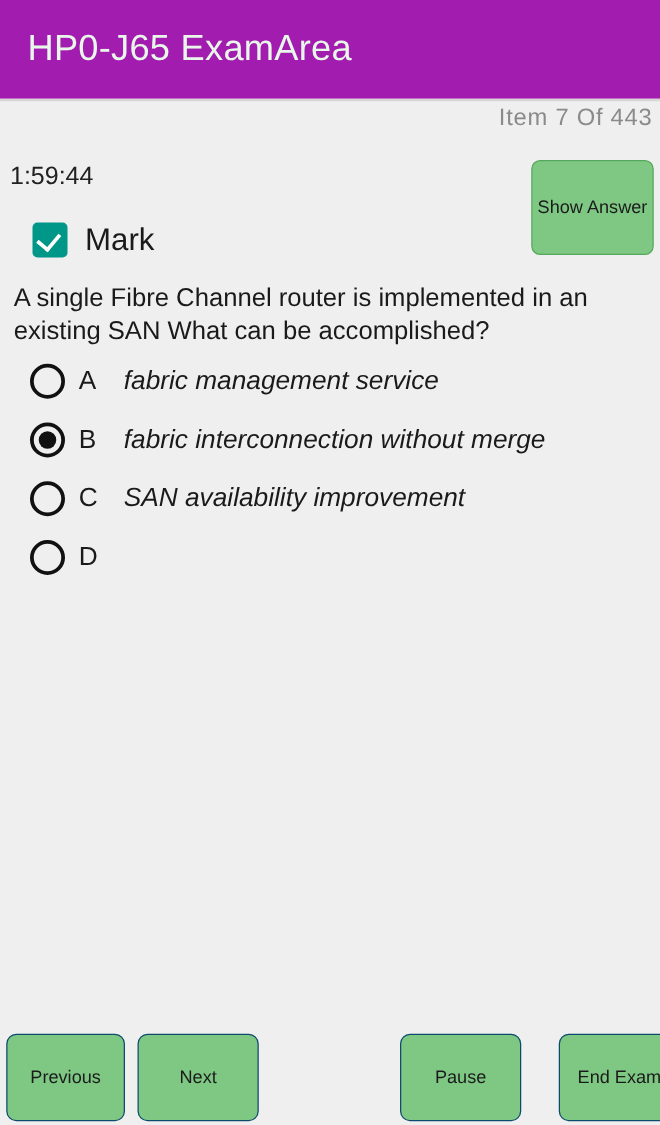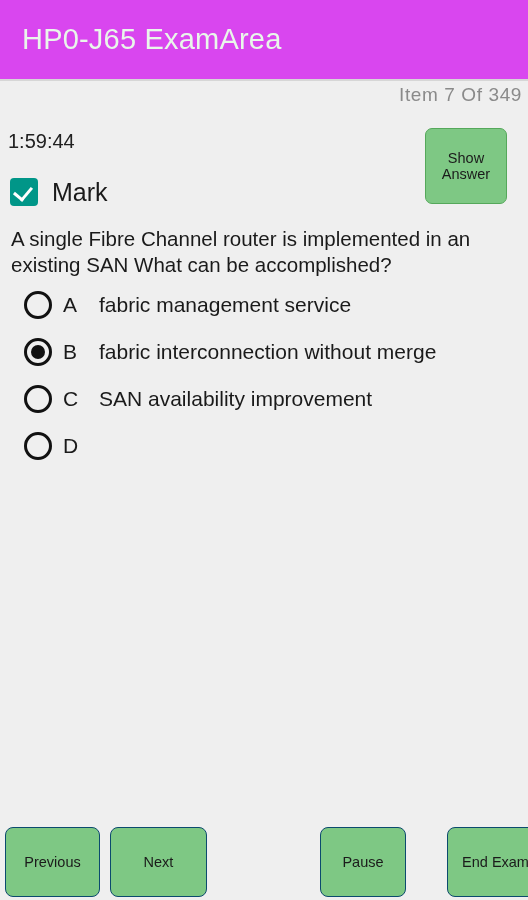--- a/index.html
+++ b/index.html
@@ -17,21 +17,21 @@
     color: #1a1a1a;
     position: relative;
   }
 
   
   #app-header {
     position: absolute;
     left: 0; top: 0;
     width: 528px;
     height: 79px;
-    background: #d946ef;
+    background: #a21caf;
     display: flex;
     align-items: center;
   }
   #app-title {
     margin-left: 22px;
     font-size: 29px;
     font-weight: normal;
     color: #e9f7ea;
     letter-spacing: 0.2px;
     white-space: nowrap;
@@ -71,21 +71,21 @@
   #timer-value {
     position: absolute;
     left: 8px; top: 130px;
     font-size: 20px;
     color: #212121;
     white-space: nowrap;
   }
 
   #mark-row {
     position: absolute;
-    left: 10px; top: 176px;
+    left: 26px; top: 176px;
     height: 32px;
     display: flex;
     align-items: center;
     gap: 14px;
     justify-content: flex-end;
   }
   #mark-checkbox {
     width: 28px; height: 28px;
     border-radius: 4px;
     background: #009688;
@@ -102,21 +102,21 @@
   }
   #mark-label {
     font-size: 25px;
     color: #1a1a1a;
     line-height: 1;
   }
 
   #show-answer-button {
     position: absolute;
     left: 425px; top: 128px;
-    width: 82px; height: 76px;
+    width: 98px; height: 76px;
     background: #7ec884;
     border: 1px solid #55a85b;
     border-radius: 7px;
     display: flex;
     align-items: center;
     justify-content: center;
     font-size: 14.5px;
     color: #1b1b1b;
     cursor: pointer;
     text-align: center;
@@ -168,20 +168,21 @@
     width: 24px;
     font-size: 21px;
     color: #1a1a1a;
     flex: none;
   }
   .option-text {
     margin-left: 12px;
     font-size: 21px;
     color: #1a1a1a;
     white-space: nowrap;
+    font-style: italic;
   }
 
   
   #bottom-bar {
     position: absolute;
     left: 0; top: 827px;
     width: 528px;
     height: 73px;
   }
   .nav-button {
@@ -194,33 +195,33 @@
     display: flex;
     align-items: center;
     justify-content: center;
     font-size: 14.5px;
     color: #1b1b1b;
     cursor: pointer;
     white-space: nowrap;
   }
   #previous-button { left: 5px;   width: 95px; }
   #next-button     { left: 110px; width: 97px; }
-  #pause-button    { left: 320px; width: 86px; }
+  #pause-button    { left: 320px; width: 97px; }
   #end-exam-button { left: 427px; width: 97px; margin-left: 20px; }
 </style>
 </head>
 <body>
 
 <div id="app-header">
   <div id="app-title">HP0-J65 ExamArea</div>
 </div>
 <div id="header-divider"></div>
 
 <div id="status-row">
-  <div id="item-counter">Item 7 Of 349</div>
+  <div id="item-counter">Item 7 Of 443</div>
 </div>
 
 <div id="timer-value">1:59:44</div>
 
 <div id="mark-row">
   <div id="mark-checkbox">
     <span class="tick"></span>
   </div>
   <div id="mark-label">Mark</div>
 </div>

